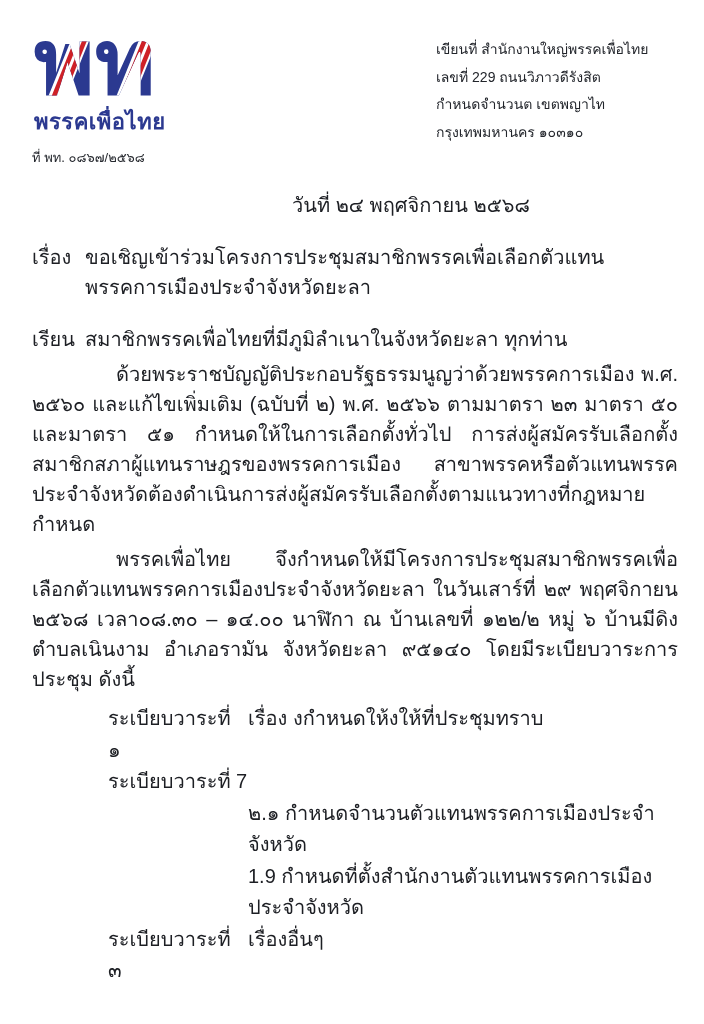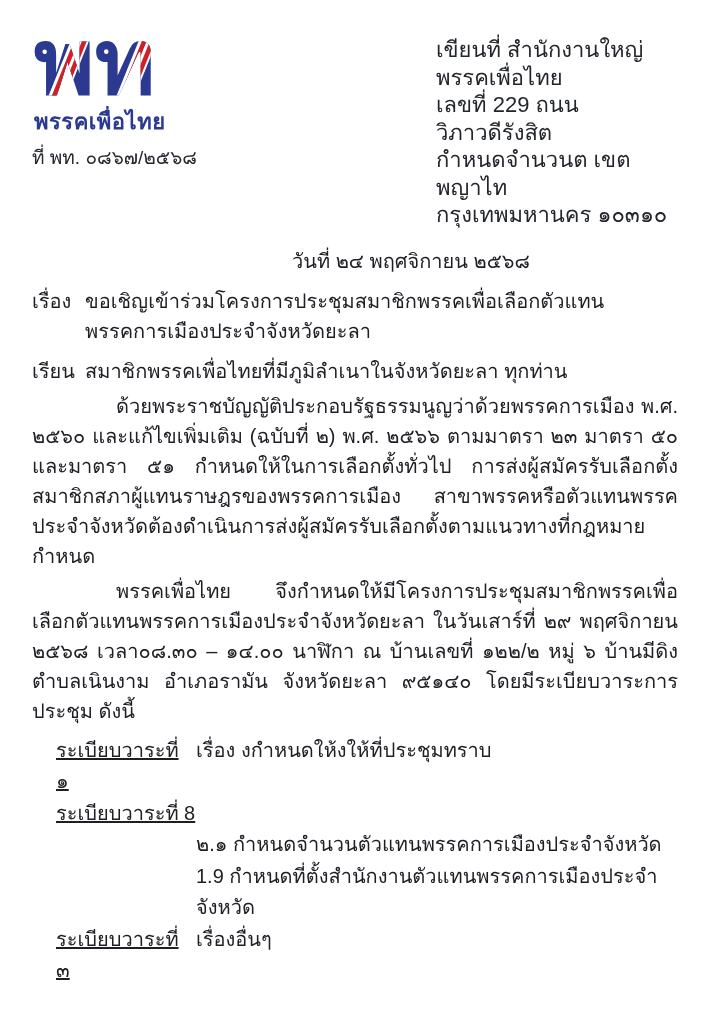--- a/index.html
+++ b/index.html
@@ -16,34 +16,34 @@
     line-height: 30px;
     padding: 24px 26px 0 32px;
   }
   
   .header { display: flex; justify-content: space-between; align-items: flex-start; }
   .brand { width: 200px; }
   .brand .wordmark {
     font-weight: bold; font-size: 22px; line-height: 24px;
     letter-spacing: 0.5px; margin: 2px 0 0 2px;
   }
-  .doc-no { margin-top: 9px; font-size: 19px; color: #26292f; }
-  .addr { width: 242px; padding-top: 12px; font-size: 22px; line-height: 27.5px; color: #22252b; }
+  .doc-no { margin-top: 9px; font-size: 13px; color: #26292f; }
+  .addr { width: 242px; padding-top: 12px; font-size: 14px; line-height: 27.5px; color: #22252b; }
   
   .date-line { margin-top: 17px; text-align: center; position: relative; left: 56px; }
   
-  .field-row { display: flex; margin-top: 10px; }
+  .field-row { display: flex; margin-top: 22px; }
   .field-row .label { flex: 0 0 53px; }
   .field-row .value { flex: 1; padding-right: 2px; }
   
   .para { margin-top: 5px; text-indent: 84px; text-align: justify; }
   
   .agenda { margin-top: 9px; }
   .agenda-row { display: flex; line-height: 31.5px; }
-  .agenda-row .a-label { flex: 0 0 140px; margin-left: 24px; text-decoration: underline; }
+  .agenda-row .a-label { flex: 0 0 140px; margin-left: 76px; }
   .agenda-row .a-text { flex: 1; }
 </style>
 </head>
 <body>
 
 <div class="page">
 
   <div class="header">
     <div class="brand">
       <svg width="150" height="76" viewBox="0 0 150 76">
@@ -91,21 +91,21 @@
 
   <div class="para">ด้วยพระราชบัญญัติประกอบรัฐธรรมนูญว่าด้วยพรรคการเมือง พ.ศ. ๒๕๖๐ และแก้ไขเพิ่มเติม (ฉบับที่ ๒) พ.ศ. ๒๕๖๖ ตามมาตรา ๒๓ มาตรา ๕๐ และมาตรา ๕๑ กำหนดให้ในการเลือกตั้งทั่วไป การส่งผู้สมัครรับเลือกตั้งสมาชิกสภาผู้แทนราษฎรของพรรคการเมือง สาขาพรรคหรือตัวแทนพรรคประจำจังหวัดต้องดำเนินการส่งผู้สมัครรับเลือกตั้งตามแนวทางที่กฎหมายกำหนด</div>
   <div class="para">พรรคเพื่อไทย จึงกำหนดให้มีโครงการประชุมสมาชิกพรรคเพื่อเลือกตัวแทนพรรคการเมืองประจำจังหวัดยะลา ในวันเสาร์ที่ ๒๙ พฤศจิกายน ๒๕๖๘ เวลา๐๘.๓๐ – ๑๔.๐๐ นาฬิกา ณ บ้านเลขที่ ๑๒๒/๒ หมู่ ๖ บ้านมีดิง ตำบลเนินงาม อำเภอรามัน จังหวัดยะลา ๙๕๑๔๐ โดยมีระเบียบวาระการประชุม ดังนี้</div>
 
   <div class="agenda">
     <div class="agenda-row">
       <span class="a-label">ระเบียบวาระที่ ๑</span>
       <span class="a-text">เรื่อง งกำหนดให้งให้ที่ประชุมทราบ</span>
     </div>
     <div class="agenda-row">
-      <span class="a-label">ระเบียบวาระที่ 8</span>
+      <span class="a-label">ระเบียบวาระที่ 7</span>
     </div>
     <div class="agenda-row">
       <span class="a-label"></span>
       <span class="a-text">๒.๑ กำหนดจำนวนตัวแทนพรรคการเมืองประจำจังหวัด</span>
     </div>
     <div class="agenda-row">
       <span class="a-label"></span>
       <span class="a-text">1.9 กำหนดที่ตั้งสำนักงานตัวแทนพรรคการเมืองประจำจังหวัด</span>
     </div>
     <div class="agenda-row">

